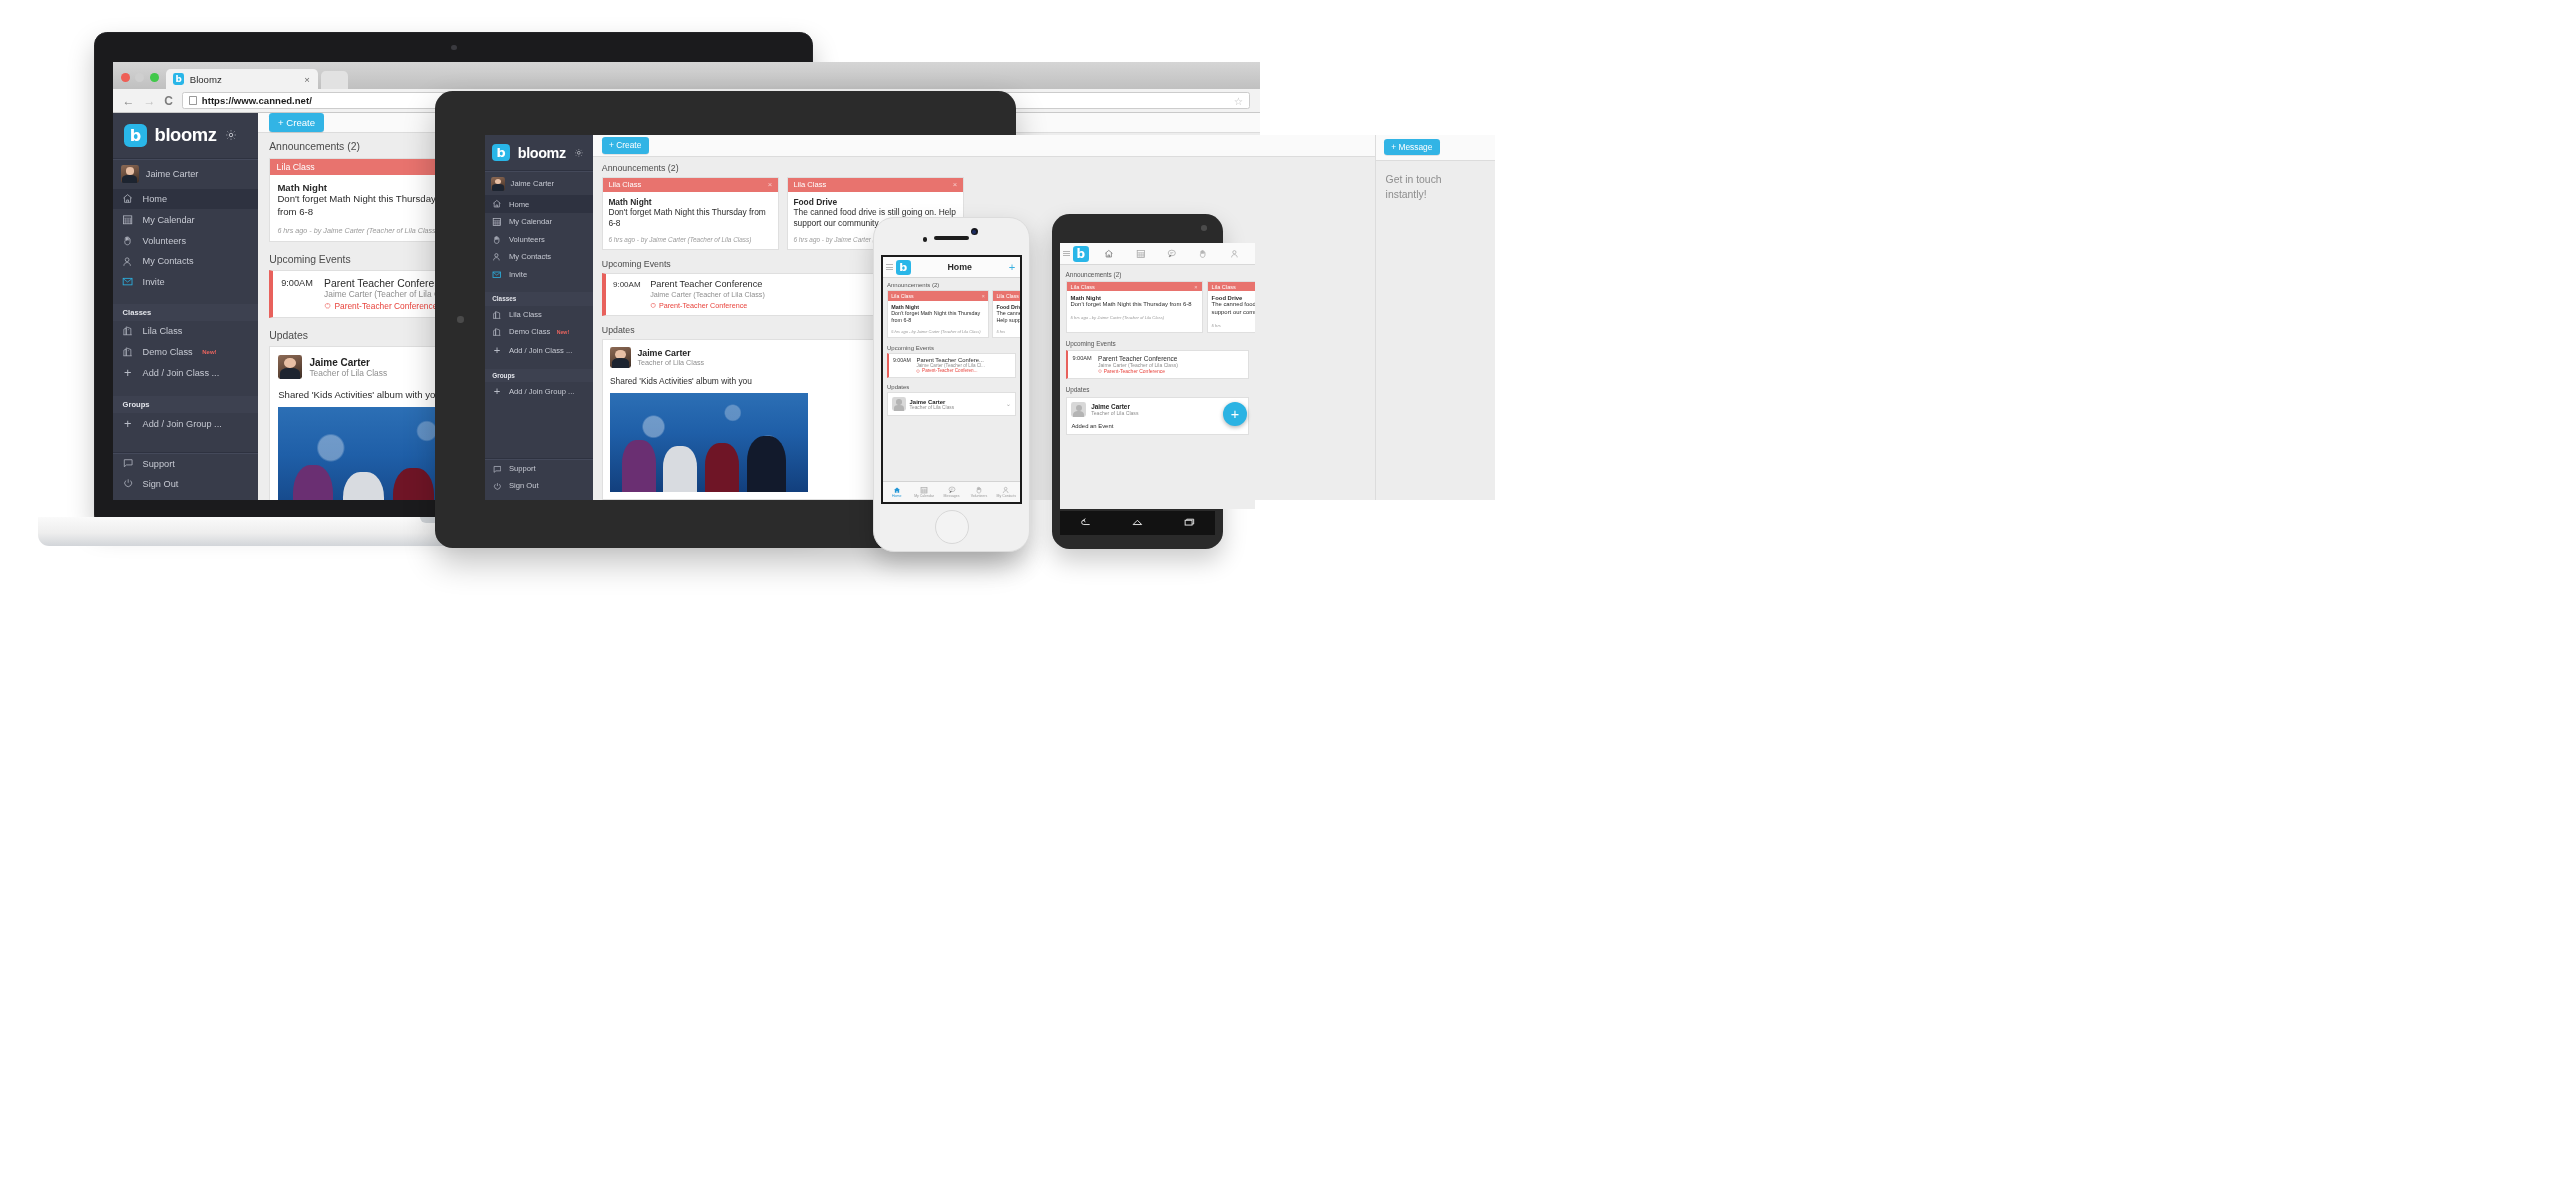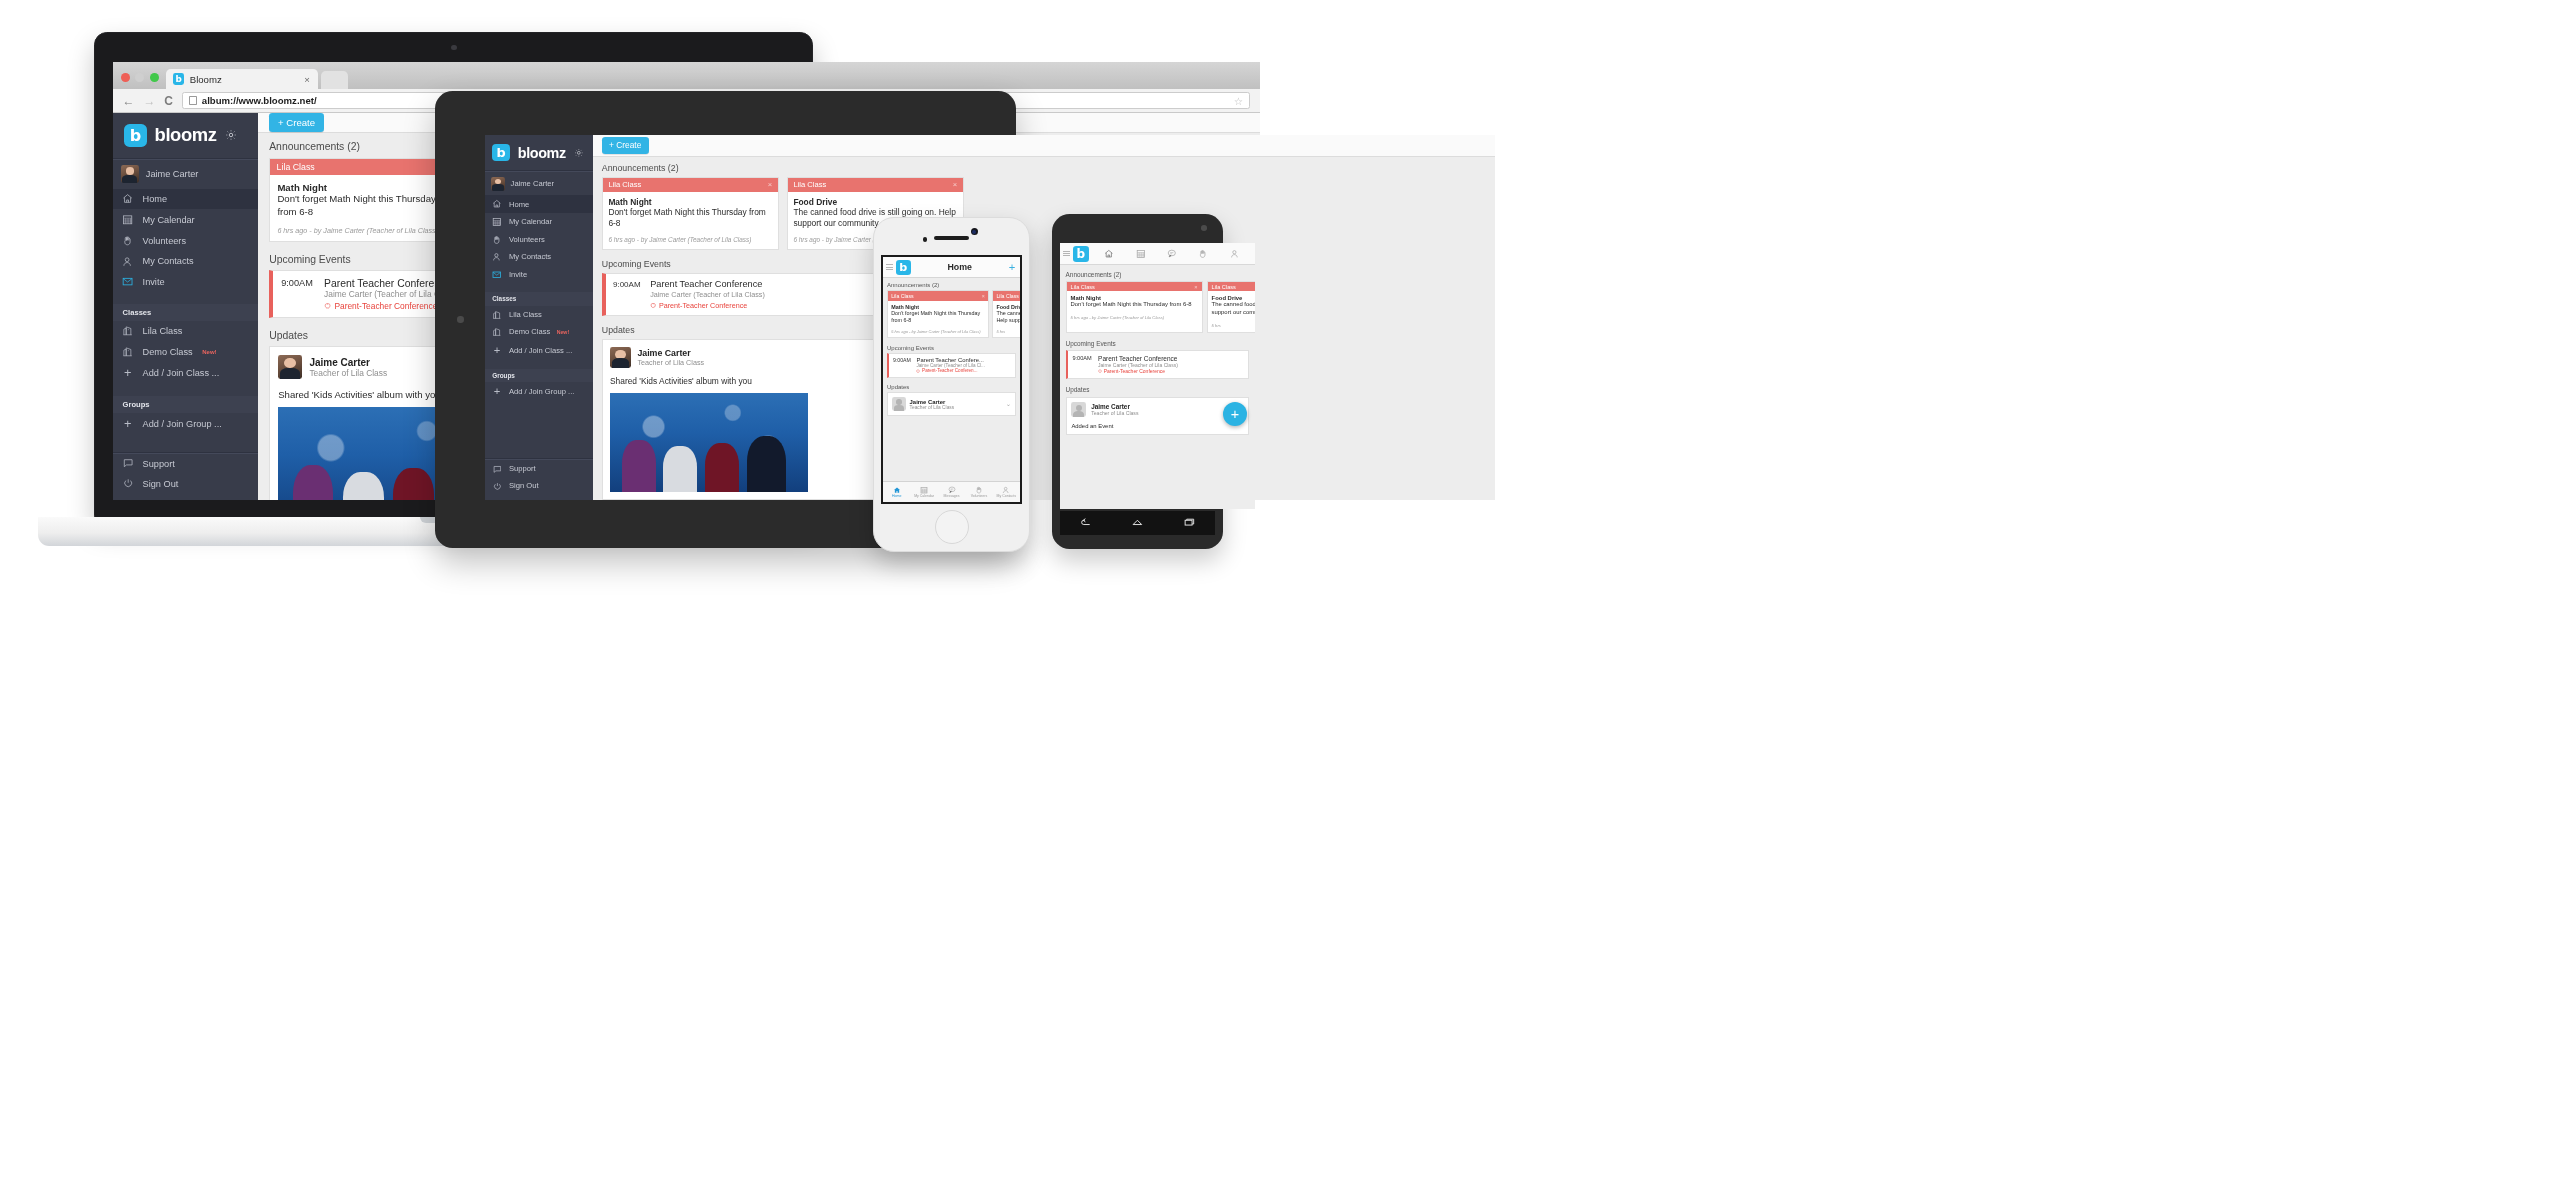--- a/index.html
+++ b/index.html
@@ -160,21 +160,21 @@
           <span class="x">×</span>
         </div>
         <div class="ch-newtab"></div>
       </div>
       <div class="url-bar">
         <span class="url-ic">←</span>
         <span class="url-ic" style="color:#c0c0c0">→</span>
         <span class="url-ic" style="font-weight:bold">C</span>
         <div class="url-field">
           <span class="url-doc"></span>
-          <span class="url-txt">album://www.bloomz.net/</span>
+          <span class="url-txt">https://www.canned.net/</span>
           <span class="url-star">☆</span>
         </div>
       </div>
 
       <div class="app" style="height: calc(100% - 51px);">
         <div class="sidebar" style="width:145px">
           <div class="sb-logo" style="padding:11.2px 9.6px 11.2px 11.2px">
             <span class="logo-mark" style="width:22.4px;height:22.4px;border-radius:5.6px;font-size:16px">b</span>
             <span class="logo-word" style="font-size:18.4px">bloomz</span>
             <svg width="12" height="12" viewBox="0 0 24 24" class="gear">
@@ -531,20 +531,29 @@
               <div class="photo" style="width:198px;height:99px">
                 <div class="kid" style="left:6%;width:17%;height:56%;background:#6a2f72"></div>
                 <div class="kid" style="left:27%;width:17%;height:50%;background:#d8dbe0"></div>
                 <div class="kid" style="left:48%;width:17%;height:53%;background:#6f1526"></div>
                 <div class="kid" style="left:69%;width:20%;height:60%;background:#121a2c"></div>
               </div>
             </div>
           </div>
         </div>
 
+        <div style="flex:0 0 auto;width:120px;background:#ededed;border-left:0.8px solid #dcdcdc;display:flex;flex-direction:column">
+          <div class="topbar" style="height:25.6px;padding:0 8px;background:#fafafa">
+            <button class="btn-blue" style="font-size:8.4px;padding:3.2px 7.2px">+ Message</button>
+          </div>
+          <div style="padding:11.2px 9.6px">
+            <div style="font-size:10.4px;color:#8d8d8d;line-height:1.5">Get in touch</div>
+            <div style="font-size:10.4px;color:#8d8d8d;line-height:1.5">instantly!</div>
+          </div>
+        </div>
       </div>
     </div>
   </div>
 
   <div id="iphone">
     <div class="shell"></div>
     <div class="cam"></div>
     <div class="spk"></div>
     <div class="snr"></div>
     <div class="home"></div>

